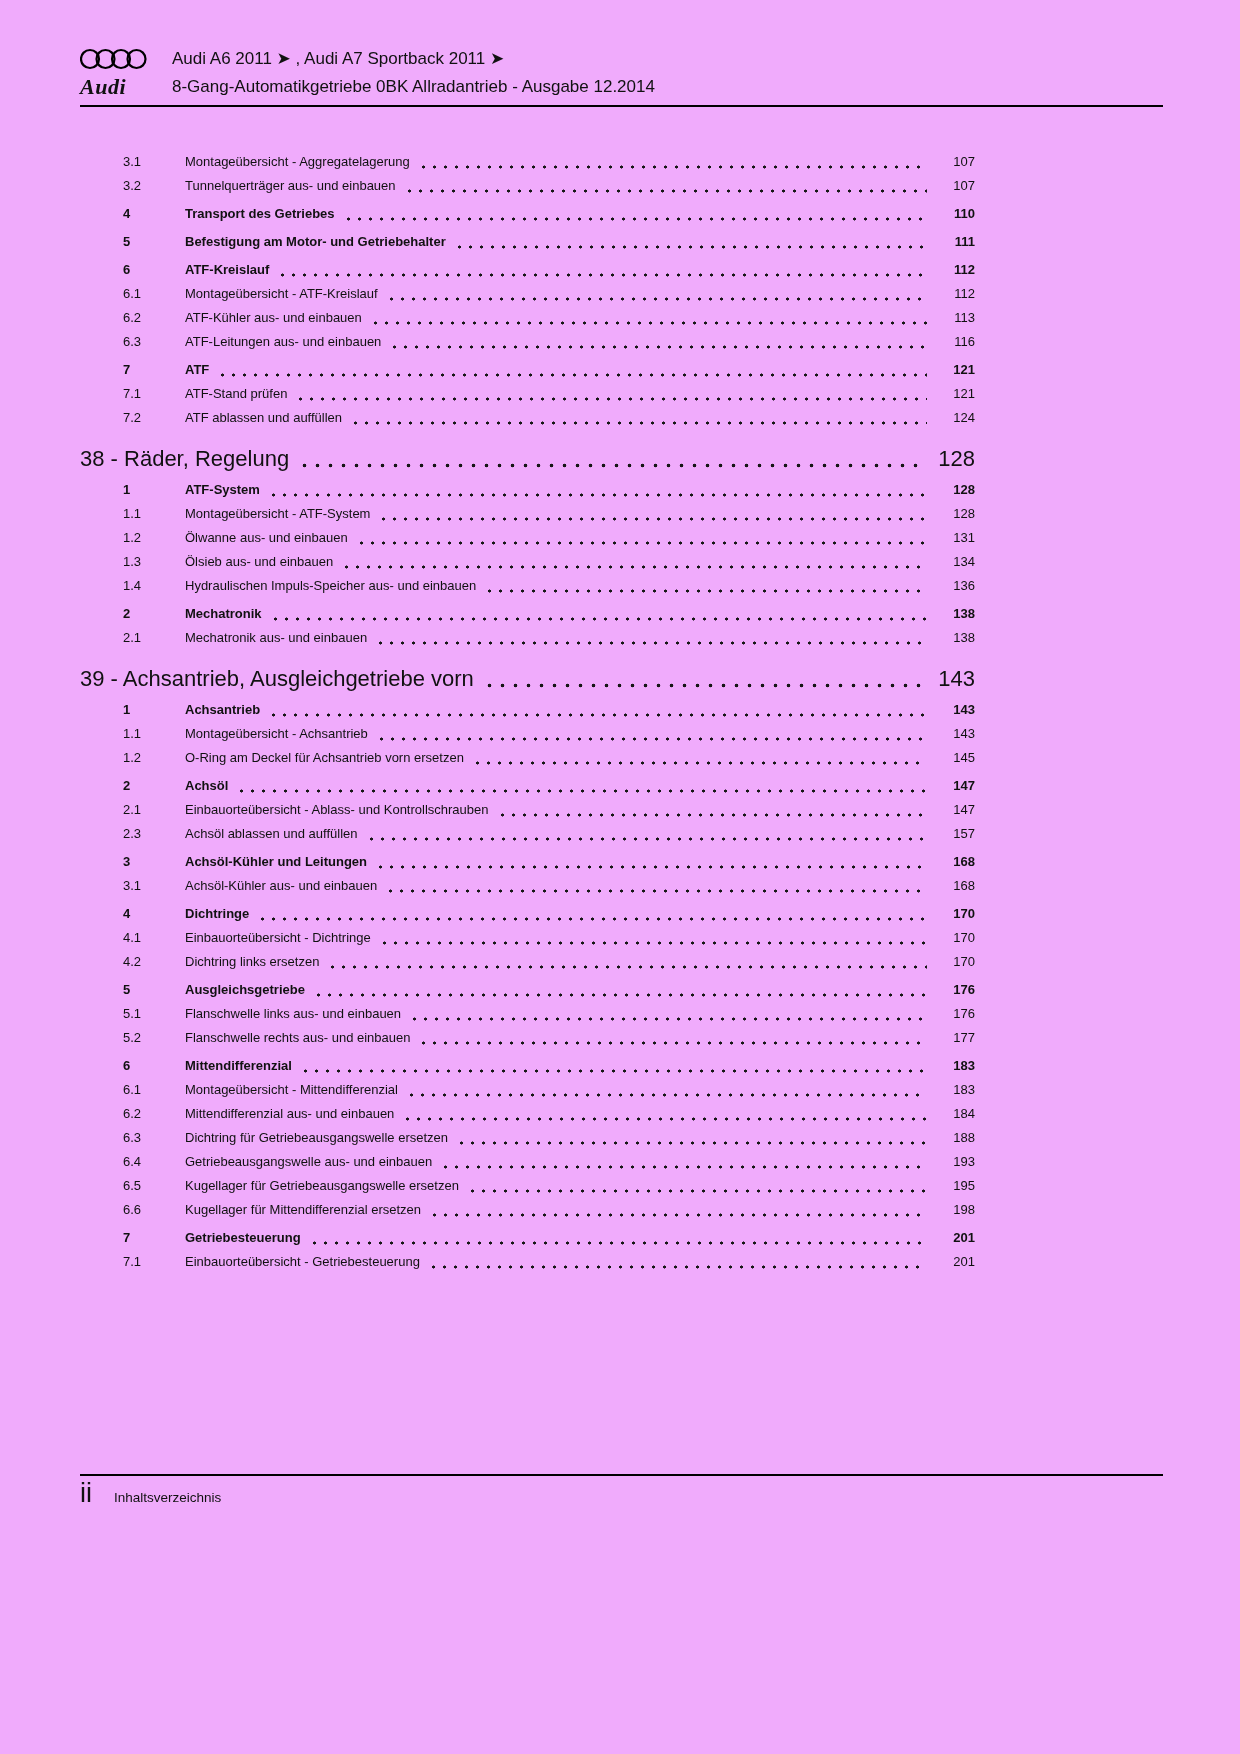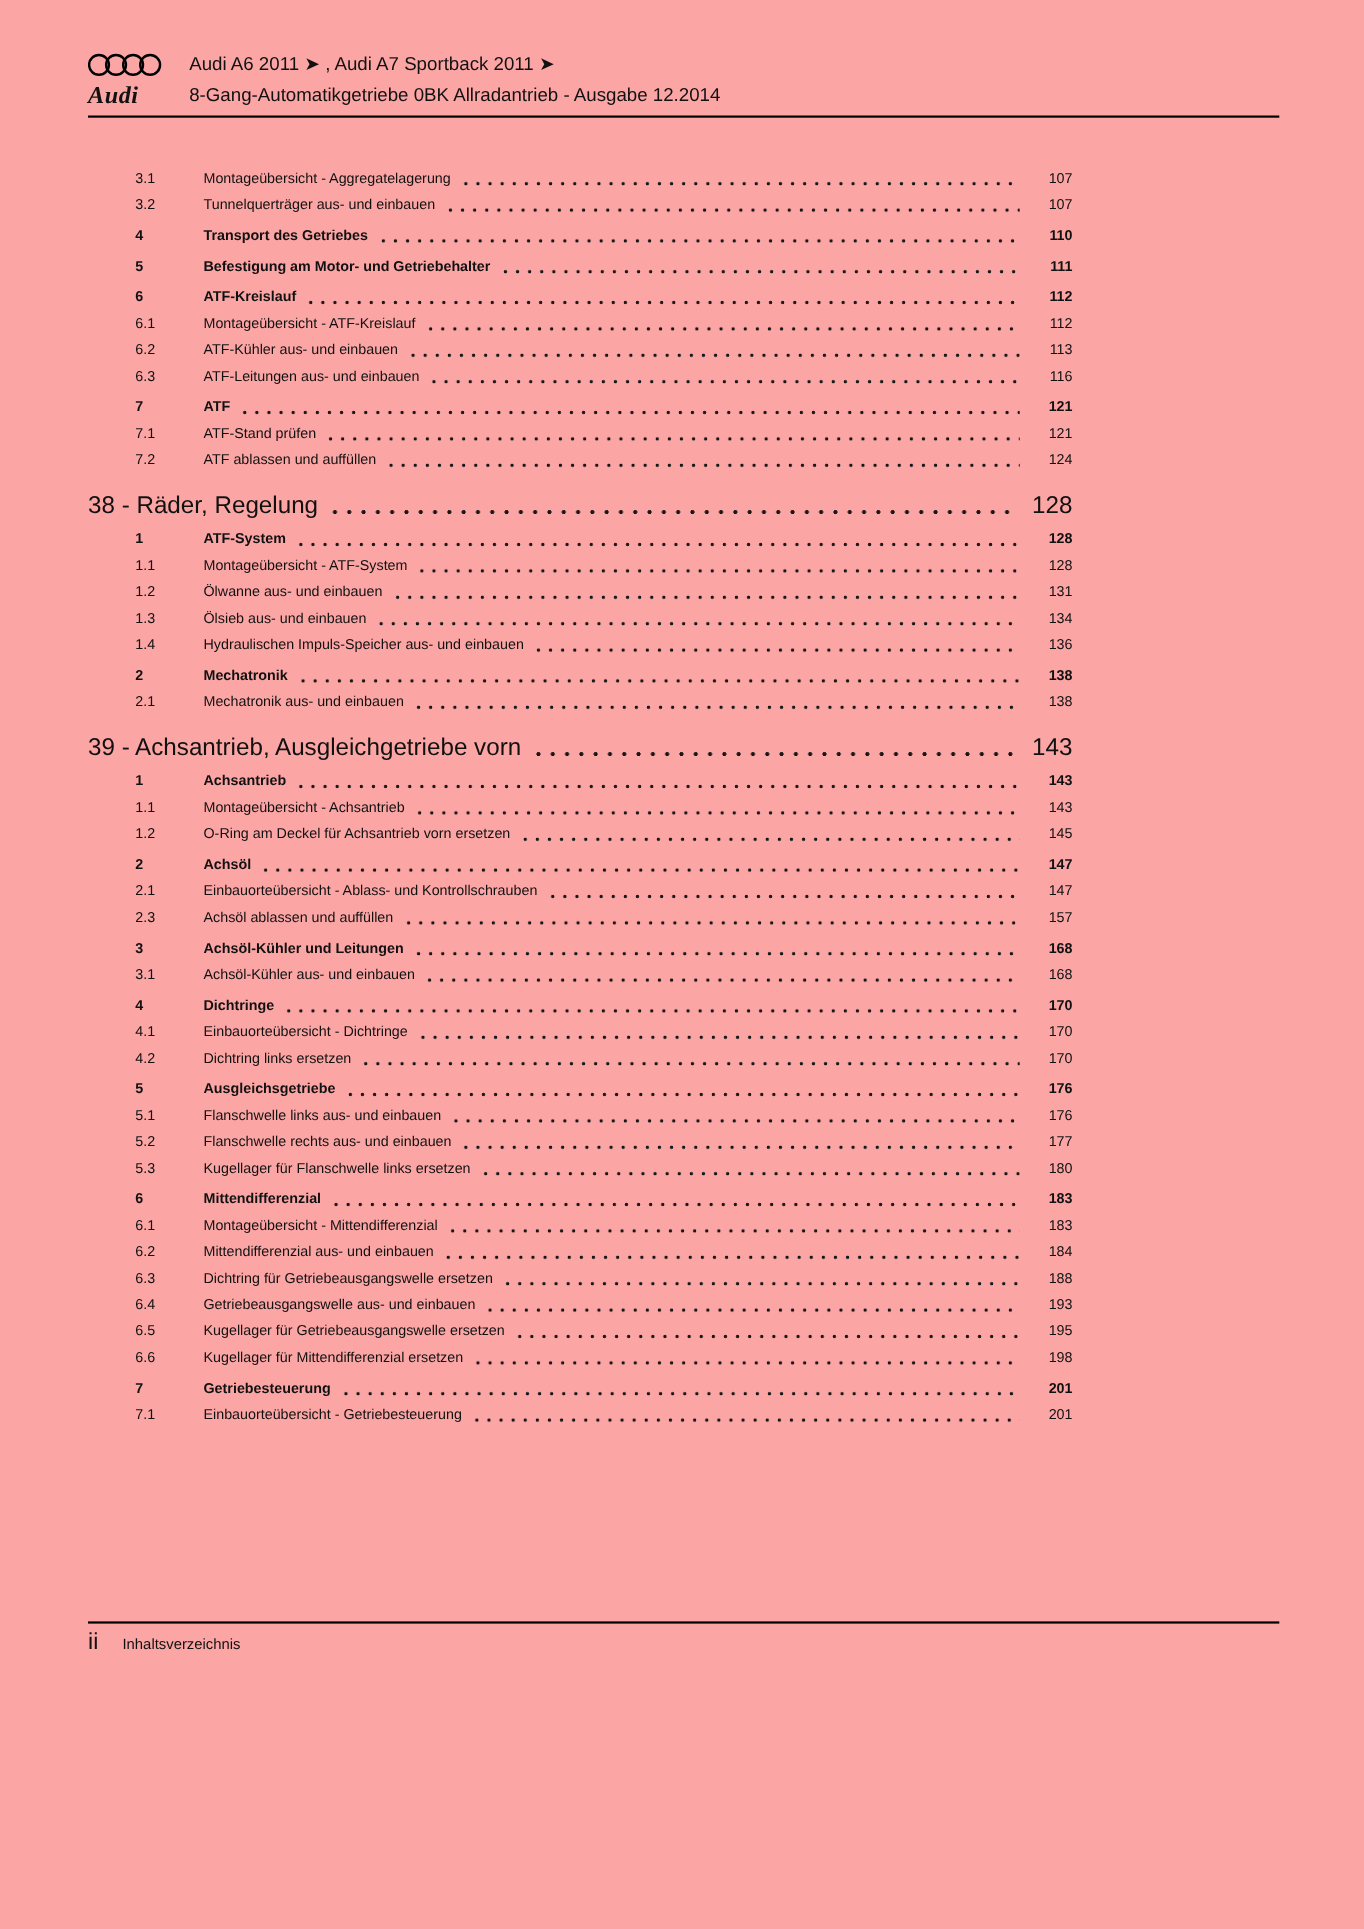--- a/index.html
+++ b/index.html
@@ -1,20 +1,20 @@
 <!DOCTYPE html>
 <html><head>
 <meta charset="utf-8">
 <style>
   html,body{margin:0;padding:0;background:#e8e8e8;}
   .page{
     position:relative;
     width:1240px;height:1754px;
     margin:0 auto;
-    background:#fca5a5;
+    background:#f0abfc;
     font-family:"Liberation Sans",sans-serif;
     color:#111;
     overflow:hidden;
   }
 
   
   .header{position:absolute;left:80px;top:46px;width:1083px;}
   .header-grid{display:grid;grid-template-columns:92px 1fr;row-gap:2px;align-items:center;}
   .rings-svg{width:68px;height:22px;display:block;}
   .wordmark{
@@ -52,21 +52,21 @@
     background-image:radial-gradient(circle,#161616 1.6px,transparent 2.1px);
     background-size:13px 7px;
   }
 
   
   .footer{
     position:absolute;left:80px;top:1474px;width:1083px;
     border-top:2px solid #000;padding-top:5px;
     display:flex;align-items:baseline;gap:22px;
   }
-  .footer-page{font-size:21px;line-height:24px;}
+  .footer-page{font-size:27px;line-height:24px;}
   .footer-label{font-size:13.5px;}
 </style>
 </head>
 <body>
 
 <div class="page">
 
   <div class="header">
     <div class="header-grid">
       <svg class="rings-svg" viewBox="0 0 68 22" aria-hidden="true">
@@ -280,26 +280,20 @@
       <span class="title">Flanschwelle links aus- und einbauen</span>
       <span class="leader"></span>
       <span class="page-num">176</span>
     </div>
       <div class="row sub">
       <span class="num">5.2</span>
       <span class="title">Flanschwelle rechts aus- und einbauen</span>
       <span class="leader"></span>
       <span class="page-num">177</span>
     </div>
-      <div class="row sub">
-      <span class="num">5.3</span>
-      <span class="title">Kugellager für Flanschwelle links ersetzen</span>
-      <span class="leader"></span>
-      <span class="page-num">180</span>
-    </div>
       <div class="row main">
       <span class="num">6</span>
       <span class="title">Mittendifferenzial</span>
       <span class="leader"></span>
       <span class="page-num">183</span>
     </div>
       <div class="row sub">
       <span class="num">6.1</span>
       <span class="title">Montageübersicht - Mittendifferenzial</span>
       <span class="leader"></span>

